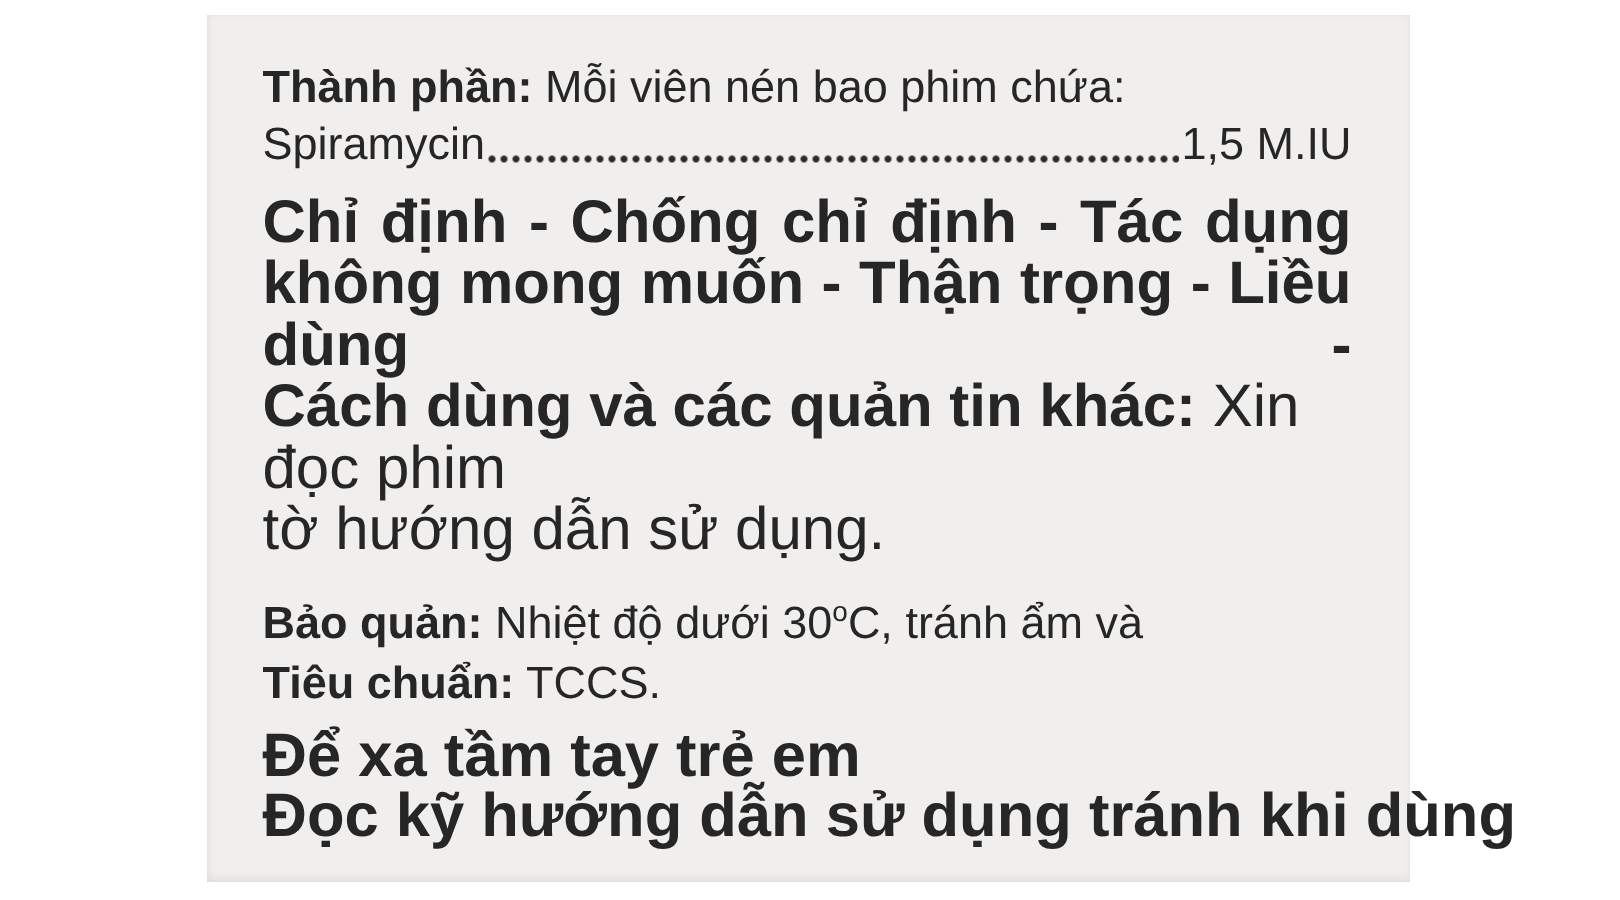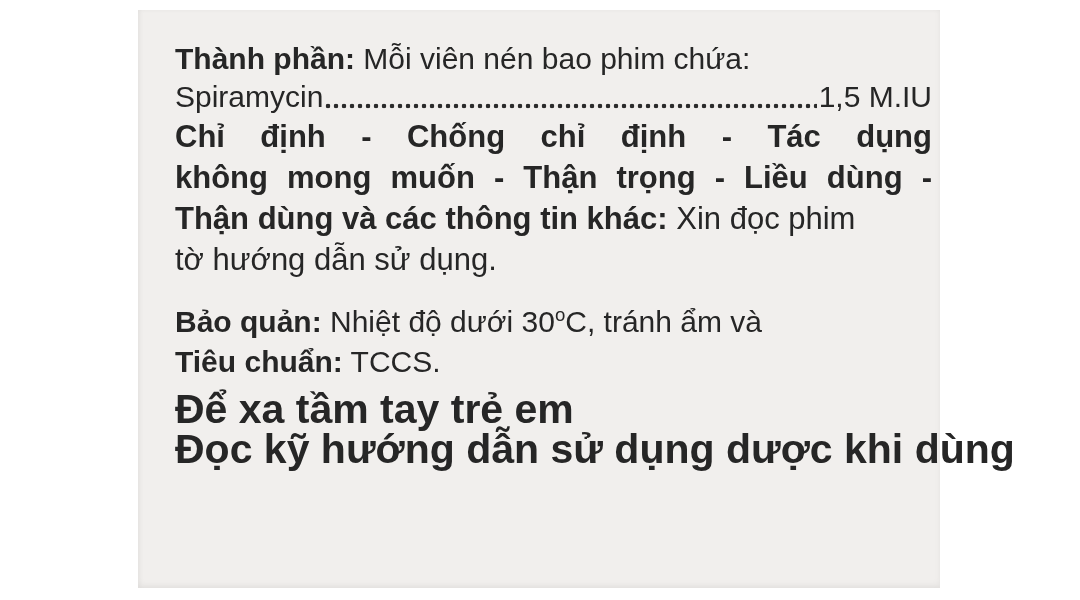--- a/index.html
+++ b/index.html
@@ -19,21 +19,21 @@
   }
   .panel {
     position: absolute;
     left: 138px;
     top: 10px;
     width: 802px;
     height: 578px;
     background: #f1efed;
     box-shadow: inset 0 -3px 6px rgba(0,0,0,0.05), inset 2px 0 4px rgba(0,0,0,0.03);
     box-sizing: border-box;
-    padding: 30px 8px 0 37px;
+    padding: 30px 39px 0 37px;
     color: #262626;
   }
   .line {
     font-size: 30px;
     line-height: 38px;
     white-space: nowrap;
   }
   .b { font-weight: 700; }
   .leader-row {
     display: flex;
@@ -45,21 +45,22 @@
     flex: 1;
     height: 6px;
     align-self: flex-end;
     margin: 0 2px 7px 2px;
     background-image: radial-gradient(circle at 3px 3px, #2b2b2b 2px, rgba(0,0,0,0) 2.6px);
     background-size: 8px 6px;
     background-repeat: repeat-x;
     background-position: left bottom;
   }
   .indications {
-    font-size: 31px;
+    margin-top: 12px;
+    font-size: 40px;
     line-height: 41px;
   }
   .jline {
     text-align: justify;
     text-align-last: justify;
     font-weight: 700;
     white-space: normal;
   }
   .storage-block { margin-top: 23px; }
   .standard-block { margin-top: 2px; }
@@ -91,37 +92,37 @@
       <span>Spiramycin</span>
       <span class="leader"></span>
       <span>1,5 M.IU</span>
     </div>
 
 
     <div class="indications">
       <div class="jline">Chỉ định - Chống chỉ định - Tác dụng</div>
       <div class="jline">không mong muốn - Thận trọng - Liều dùng -</div>
       <div>
-        <span class="b">Thận dùng và các thông tin khác:</span>
+        <span class="b">Cách dùng và các quản tin khác:</span>
         <span>Xin đọc phim</span>
       </div>
       <div>tờ hướng dẫn sử dụng.</div>
     </div>
 
     <div class="storage-block">
       <div class="line">
         <span class="b">Bảo quản:</span>
         <span>Nhiệt độ dưới 30</span><sup>o</sup><span>C, tránh ẩm và</span>
       </div>
     </div>
 
     <div class="standard-block line">
       <span class="b">Tiêu chuẩn:</span>
       <span>TCCS.</span>
     </div>
 
     <div class="warnings-block">
       <div class="warn-line">Để xa tầm tay trẻ em</div>
-      <div class="warn-line">Đọc kỹ hướng dẫn sử dụng dược khi dùng</div>
+      <div class="warn-line">Đọc kỹ hướng dẫn sử dụng tránh khi dùng</div>
     </div>
 
   </div>
 </div>
 
 </body></html>

